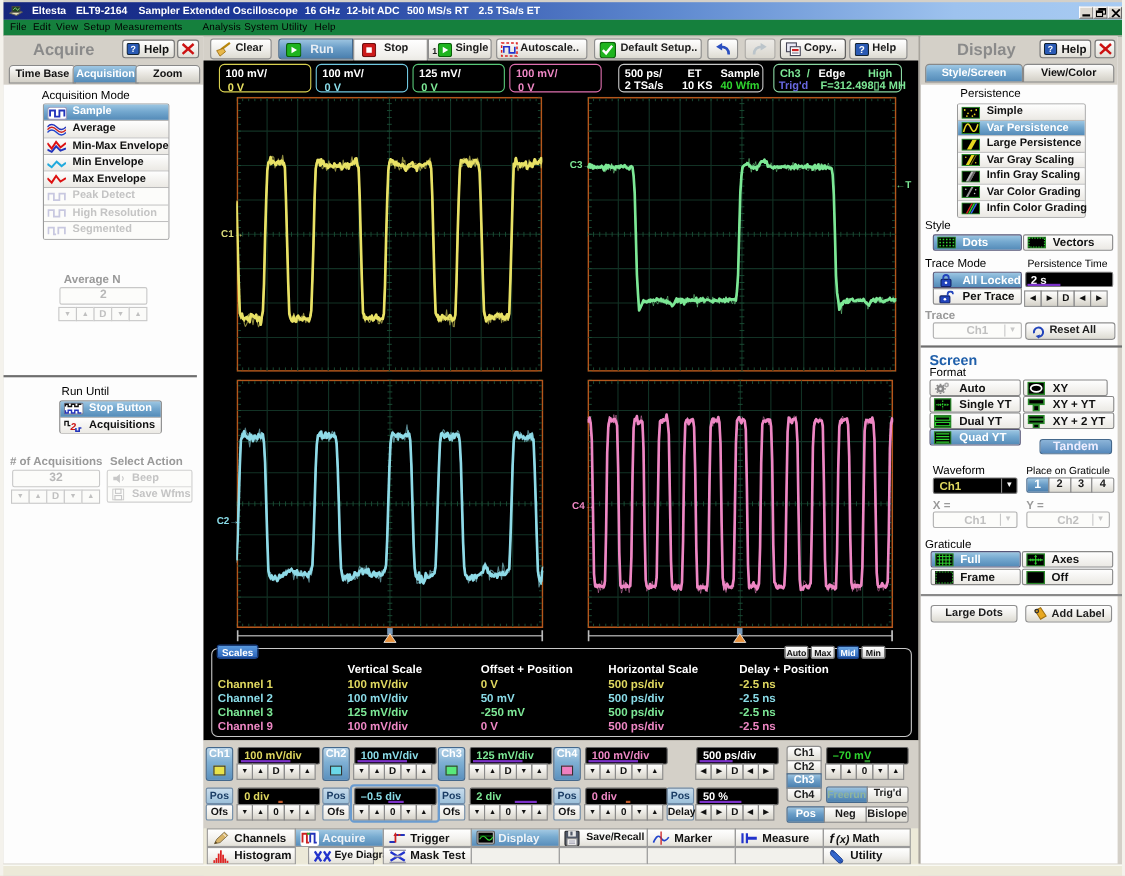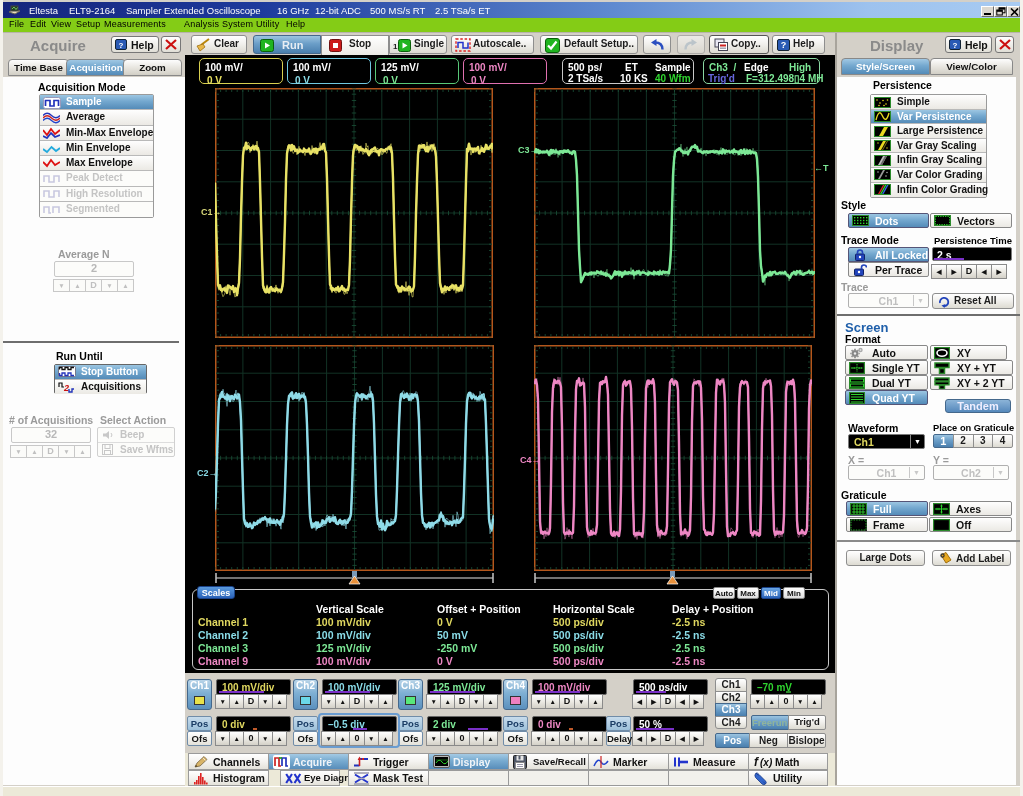--- a/index.html
+++ b/index.html
@@ -1,25 +1,25 @@
 <!DOCTYPE html>
 <html><head><meta charset="utf-8"><style>
 *{margin:0;padding:0;box-sizing:border-box;font-family:"Liberation Sans",sans-serif;}
 html,body{width:1023px;height:796px;overflow:hidden;background:#fff;}
 #win{position:absolute;left:0;top:0;width:1023px;height:796px;background:#d4d0c8;}
 .abs{position:absolute;}
 span{white-space:nowrap;}
 .b{font-weight:bold;}
-#title{left:3px;top:2px;width:1017px;height:16px;background:linear-gradient(to right,#16257c 0%,#1d3a9c 25%,#5f8ad0 60%,#9dc2ee 85%,#a8cbf2 100%);color:#fff;font-size:9.5px;font-weight:normal;}
+#title{left:3px;top:2px;width:1017px;height:16px;background:linear-gradient(to right,#16257c 0%,#1d3a9c 25%,#5f8ad0 60%,#9dc2ee 85%,#a8cbf2 100%);color:#fff;font-size:9.5px;font-weight:bold;}
 .wbtn{width:13px;height:11px;background:#dcd8d0;border-top:1px solid #fff;border-left:1px solid #fff;border-right:1px solid #6a6a6a;border-bottom:1px solid #6a6a6a;color:#000;font-size:8px;text-align:center;line-height:9px;font-weight:bold;}
-#menubar{left:3px;top:18px;width:1017px;height:15px;background:#84cc16;font-size:9px;color:#000;letter-spacing:0.2px;}
+#menubar{left:3px;top:18px;width:1017px;height:15px;background:#15803d;font-size:9px;color:#000;letter-spacing:0.2px;}
 #menubar span{position:absolute;top:1px;}
 .btn{background:linear-gradient(#ffffff,#f2f1ee 45%,#dddbd2);border:1px solid #8e8e8e;border-radius:3px;color:#1c1c1c;font-size:10px;font-weight:bold;text-align:center;white-space:nowrap;}
 .seldk{background:linear-gradient(#9cc4e0,#6b9ec8 45%,#4a7fae);color:#fff;border:1px solid #44688c;}
-.lbl{font-size:10.5px;font-weight:bold;color:#000;white-space:nowrap;}
+.lbl{font-size:10.5px;font-weight:normal;color:#000;white-space:nowrap;}
 .glbl{font-size:10.5px;font-weight:bold;color:#9a9a9a;white-space:nowrap;}
 .blackdisp{background:#000;border:1px solid #7a7a7a;border-radius:2px;color:#fff;font-size:10.5px;font-weight:bold;}
 .spinrow{display:flex;}
 .spinrow div{flex:1;background:linear-gradient(#ffffff,#eceae4 50%,#d8d5cc);border:1px solid #9a9a9a;margin-left:-1px;font-size:6.5px;color:#222;text-align:center;font-weight:bold;line-height:11px;}
 .spinrow div.letter{font-size:9px;}
 .spinrow.dis div{color:#c0c0c0;border-color:#c8c8c8;background:#fbfbf9;}
 .listbox{background:#fdfdfd;border:1px solid #9a9a9a;border-radius:2px;}
 .li{position:relative;height:15.3px;border-bottom:1px solid #b9b9b9;background:linear-gradient(#fefefe,#ebe9e4);font-size:10px;font-weight:bold;color:#111;}
 .li.on{background:linear-gradient(#9cc6e2,#74a8cf 45%,#548bb8);color:#fff;}
 .li.off{background:#fcfcfa;color:#c4c4c4;}

